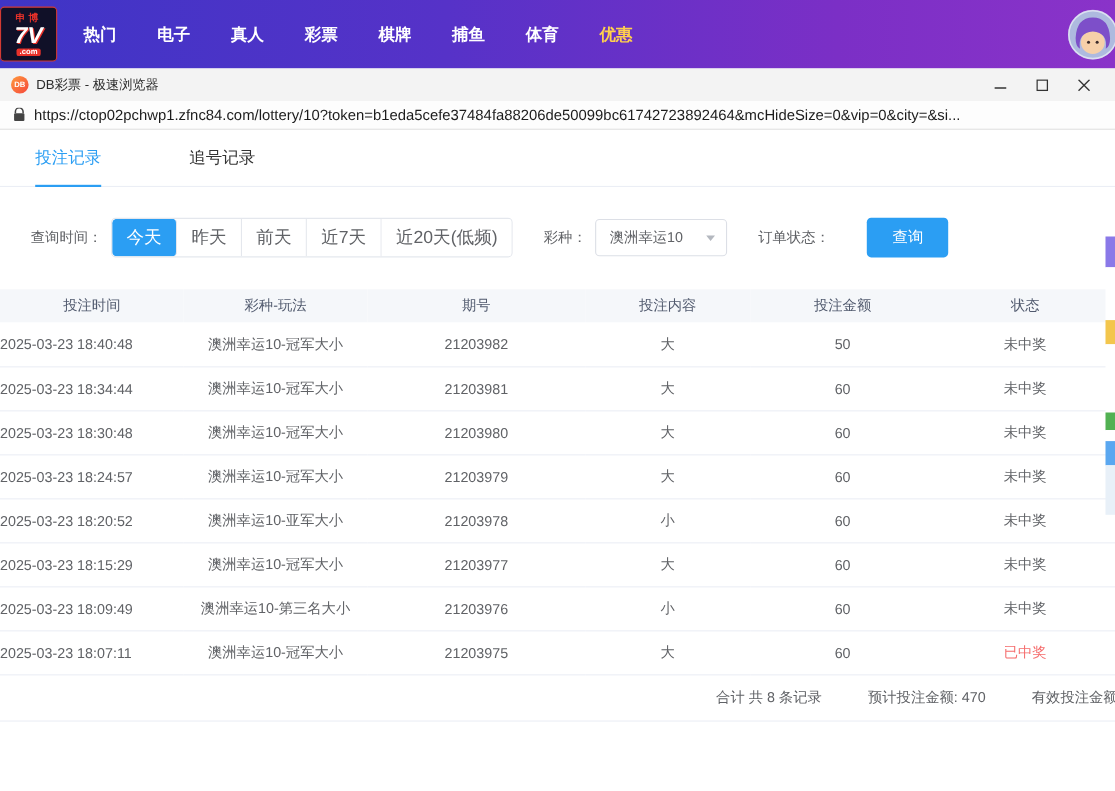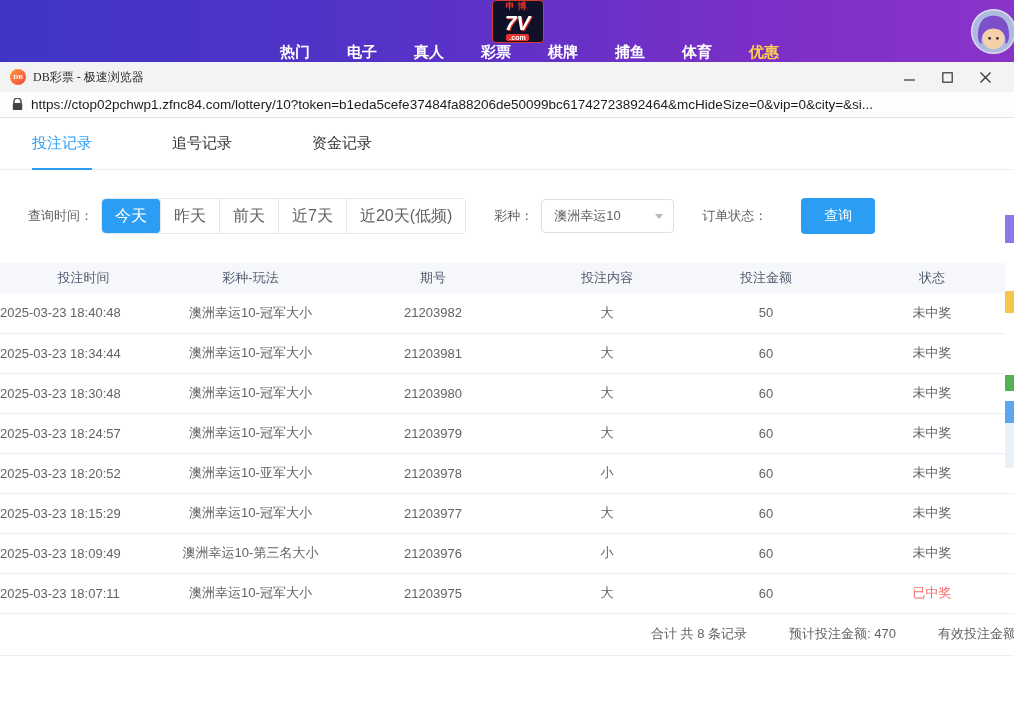--- a/index.html
+++ b/index.html
@@ -1,33 +1,33 @@
 <!DOCTYPE html>
 <html><head>
 <meta charset="utf-8">
 <style>
   * { margin:0; padding:0; box-sizing:border-box; }
   body { font-family: "Liberation Sans", sans-serif; background:#fff; }
   .screen { position:relative; width:1014px; height:719px; overflow:hidden; background:#fff; }
 
   
   .top-nav { height:62px; background:linear-gradient(90deg,#3e35c6 0%,#5632c8 40%,#7b2fc6 75%,#8a33c9 100%);
-    display:flex; align-items:center; padding-left:45px; position:relative;flex-direction:column; }
+    display:flex; align-items:center; position:relative; }
   .logo { width:52px; height:50px; background:#101028; border:1px solid #d23a32; border-radius:4px;
     display:flex; flex-direction:column; align-items:center; justify-content:center; line-height:1; margin-right:24px; cursor:pointer; }
   .logo-top { color:#e8312a; font-size:9px; font-weight:bold; letter-spacing:3px; }
   .logo-main { color:#fff; font-size:21px; font-weight:900; font-style:italic; text-shadow:1px 1px 0 #e8312a; margin:1px 0; }
   .logo-sub { color:#fff; background:#e8312a; font-size:7px; padding:0 3px; border-radius:2px; font-weight:bold; }
   .nav-items { display:flex; gap:37px;align-items:flex-end; }
   .nav-item { color:#fff; font-size:15px; font-weight:bold; cursor:pointer; }
   .nav-item.highlight { color:#ffd04d; }
   .avatar { position:absolute; right:-3px; top:8px; width:47px; height:47px; cursor:pointer; }
 
   
-  .title-bar { height:30px; background:#f3f3f3; display:flex; align-items:center; padding:0 10px;font-family:Liberation Serif, serif; }
+  .title-bar { height:30px; background:#f3f3f3; display:flex; align-items:center; padding:0 10px; }
   .fav-icon { width:16px; height:16px; border-radius:50%; background:linear-gradient(135deg,#ff9a3c,#f5463c);
     color:#fff; font-size:7px; font-weight:bold; display:flex; align-items:center; justify-content:center; margin-right:7px; }
   .tab-title { font-size:12px; color:#2b2b2b; }
   .win-controls { margin-left:auto; display:flex; }
   .win-btn { width:38px; height:30px; display:flex; align-items:center; justify-content:center; cursor:pointer; }
 
   .url-bar { height:26px; background:#fdfdfd; border-bottom:1px solid #e2e2e2; display:flex; align-items:center; padding:0 12px; gap:8px; }
   .url-text { font-size:13.5px; color:#1c1c1c; white-space:nowrap; overflow:hidden; }
 
   
@@ -40,21 +40,21 @@
   .filters { margin:28px 0 0 28px; display:flex; align-items:center; font-size:13px; color:#606266; }
   .flabel { margin-right:8px; }
   .time-group { display:inline-flex; border:1px solid #e4e7ed; border-radius:4px; overflow:hidden; background:#fff; }
   .time-btn { background:#fff; border:none; border-right:1px solid #e4e7ed; padding:0 13px; height:34px;
     font-size:16px; color:#606266; cursor:pointer; font-family:inherit; }
   .time-btn:last-child { border-right:none; }
   .time-btn.active { background:#2b9ef3; color:#fff; border-radius:4px; }
   .sep-label { margin-left:28px; margin-right:8px; }
   .select { display:inline-flex; align-items:center; justify-content:space-between; border:1px solid #dcdfe6;
     border-radius:4px; height:34px; padding:0 10px 0 12px; color:#606266; cursor:pointer; background:#fff; }
-  .select.lottery { width:133px; }
+  .select.lottery { width:120px; }
   .select.status { width:90px; }
   .caret { width:0; height:0; border-left:4px solid transparent; border-right:4px solid transparent; border-top:5px solid #b4b8bf; margin-left:8px; }
   .query-btn { margin-left:26px; width:74px; height:36px; background:#2b9ef3; border:none; border-radius:4px;
     color:#fff; font-size:14px; cursor:pointer; font-family:inherit; }
 
   
   table { margin-top:29px; width:100%; border-collapse:collapse; table-layout:fixed; font-size:13px; color:#606266; }
   thead th { background:#f5f7fa; height:30px; font-weight:normal; color:#515a6e; text-align:center;margin-left:34px; }
   tbody td { height:40px; border-bottom:1px solid #ebeef5; text-align:center; }
   td.cell-time { text-align:left; }
@@ -135,21 +135,20 @@
     <svg width="11" height="13" viewBox="0 0 11 13">
       <path d="M2 5 V3.5 A3.5 3.5 0 0 1 9 3.5 V5" fill="none" stroke="#444" stroke-width="1.4"></path>
       <rect x="0.8" y="5" width="9.4" height="7" rx="1" fill="#444"></rect>
     </svg>
     <span class="url-text">https://ctop02pchwp1.zfnc84.com/lottery/10?token=b1eda5cefe37484fa88206de50099bc61742723892464&amp;mcHideSize=0&amp;vip=0&amp;city=&amp;si...</span>
   </div>
 
   <div class="tabs">
       <div class="tab active">投注记录</div>
       <div class="tab">追号记录</div>
-      <div class="tab">资金记录</div>
     </div>
 
   <div class="filters">
     <span class="flabel">查询时间：</span>
     <div class="time-group">
         <button class="time-btn active">今天</button>
         <button class="time-btn">昨天</button>
         <button class="time-btn">前天</button>
         <button class="time-btn">近7天</button>
         <button class="time-btn">近20天(低频)</button>

